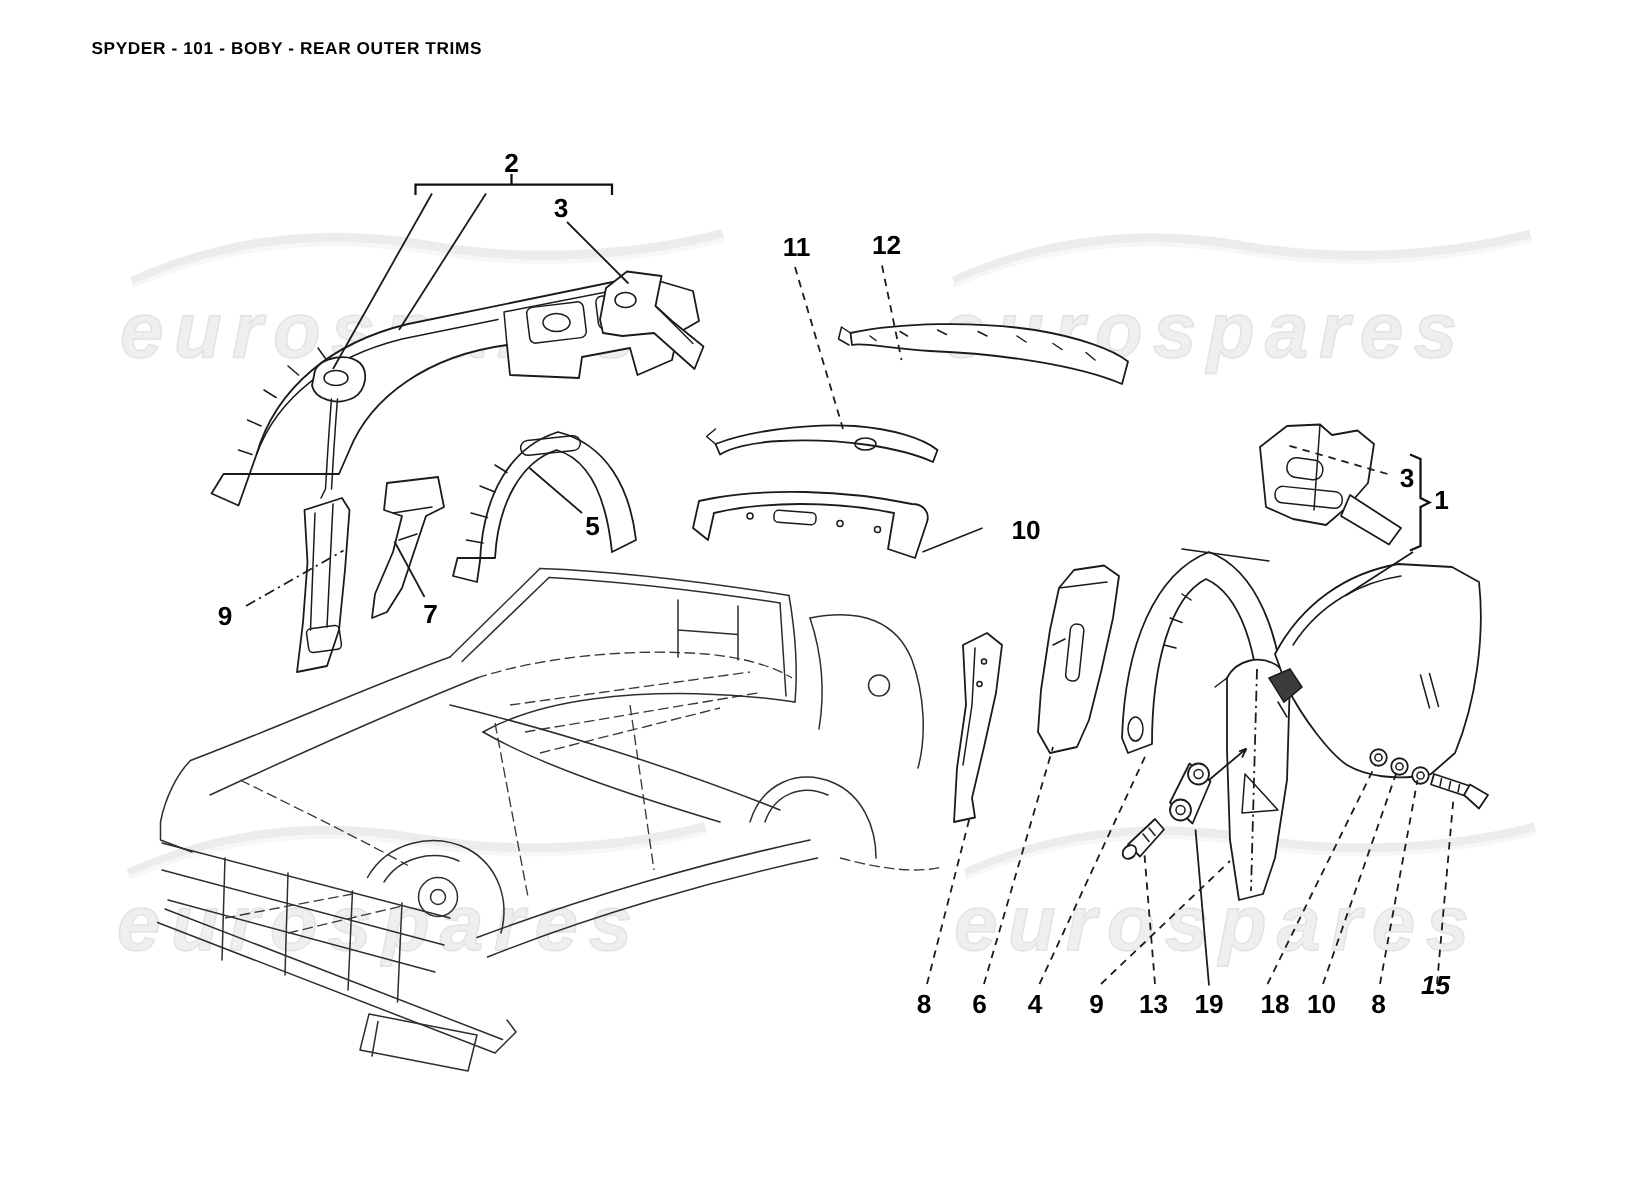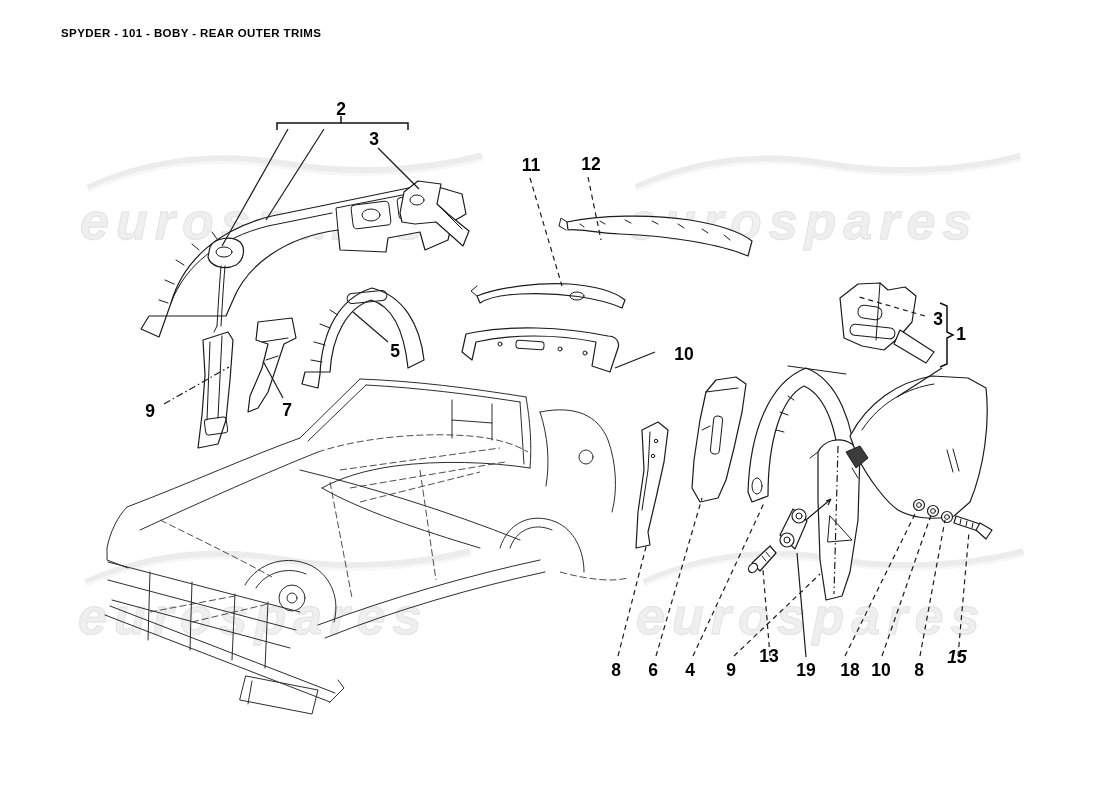--- a/index.html
+++ b/index.html
@@ -277,19 +277,19 @@
     <div class="callout" style="left: 938px; top: 319px;">3</div>
     <div class="callout" style="left: 961px; top: 334px;">1</div>
     <div class="callout" style="left: 395px; top: 351px;">5</div>
     <div class="callout" style="left: 668px; top: 354px; margin-left: 16px;">10</div>
     <div class="callout" style="left: 150px; top: 411px;">9</div>
     <div class="callout" style="left: 287px; top: 410px;">7</div>
     <div class="callout" style="left: 616px; top: 670px;">8</div>
     <div class="callout" style="left: 653px; top: 670px;">6</div>
     <div class="callout" style="left: 690px; top: 670px;">4</div>
     <div class="callout" style="left: 731px; top: 670px;">9</div>
-    <div class="callout" style="left: 769px; top: 656px;">13</div>
+    <div class="callout" style="left: 769px; top: 670px;">13</div>
     <div class="callout" style="left: 806px; top: 670px;">19</div>
     <div class="callout" style="left: 850px; top: 670px; text-align: right;">18</div>
     <div class="callout" style="left: 881px; top: 670px;">10</div>
     <div class="callout" style="left: 919px; top: 670px;">8</div>
     <div class="callout" style="left: 957px; top: 657px; font-style: italic;">15</div>
   </div>
 
 </body></html>

